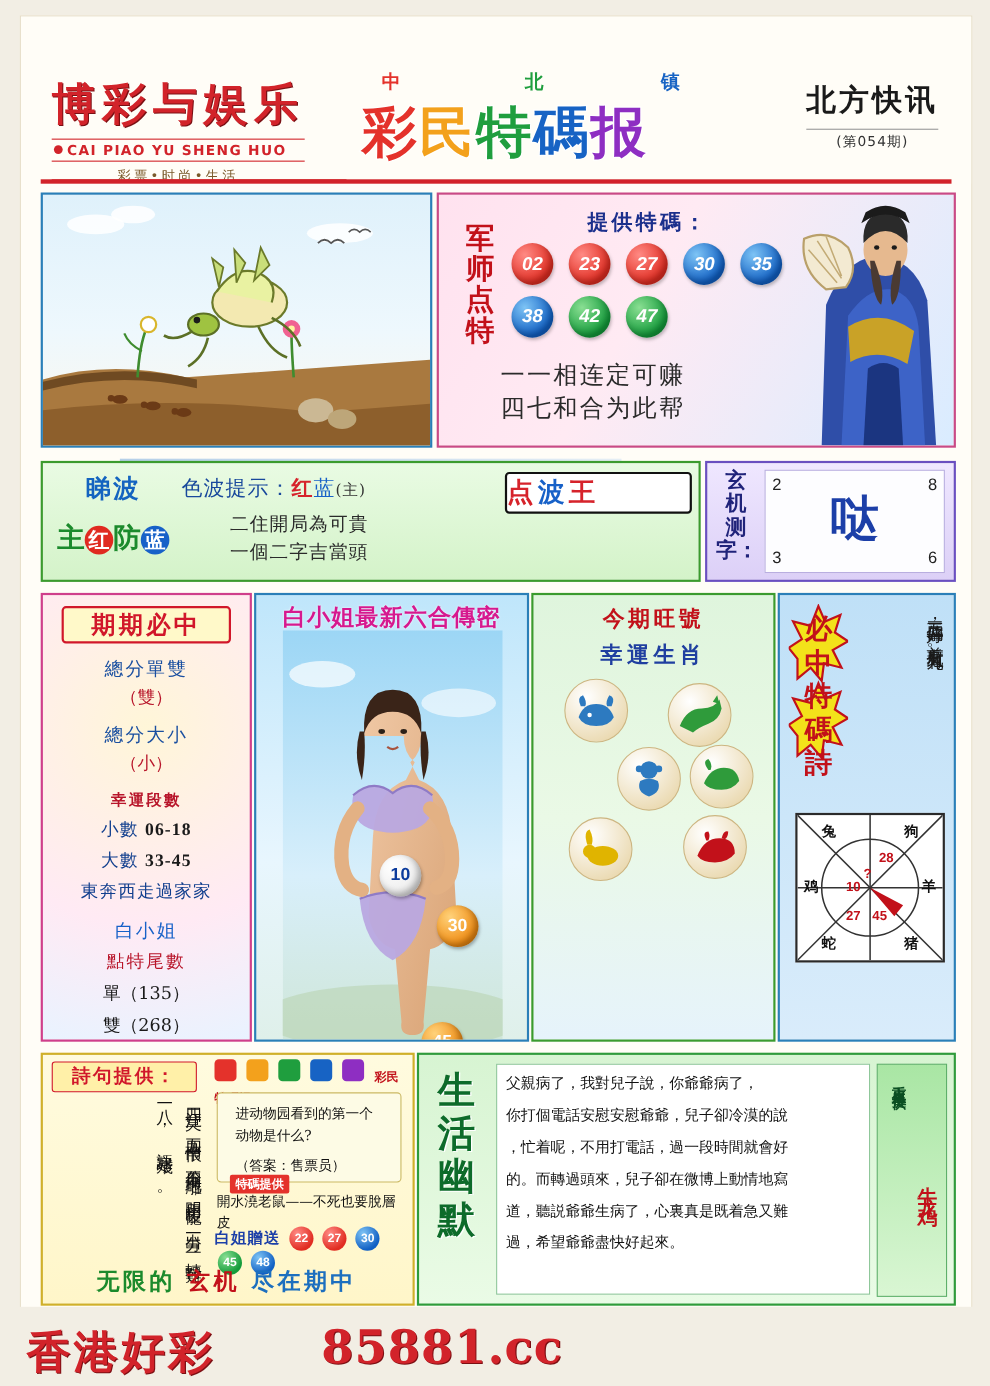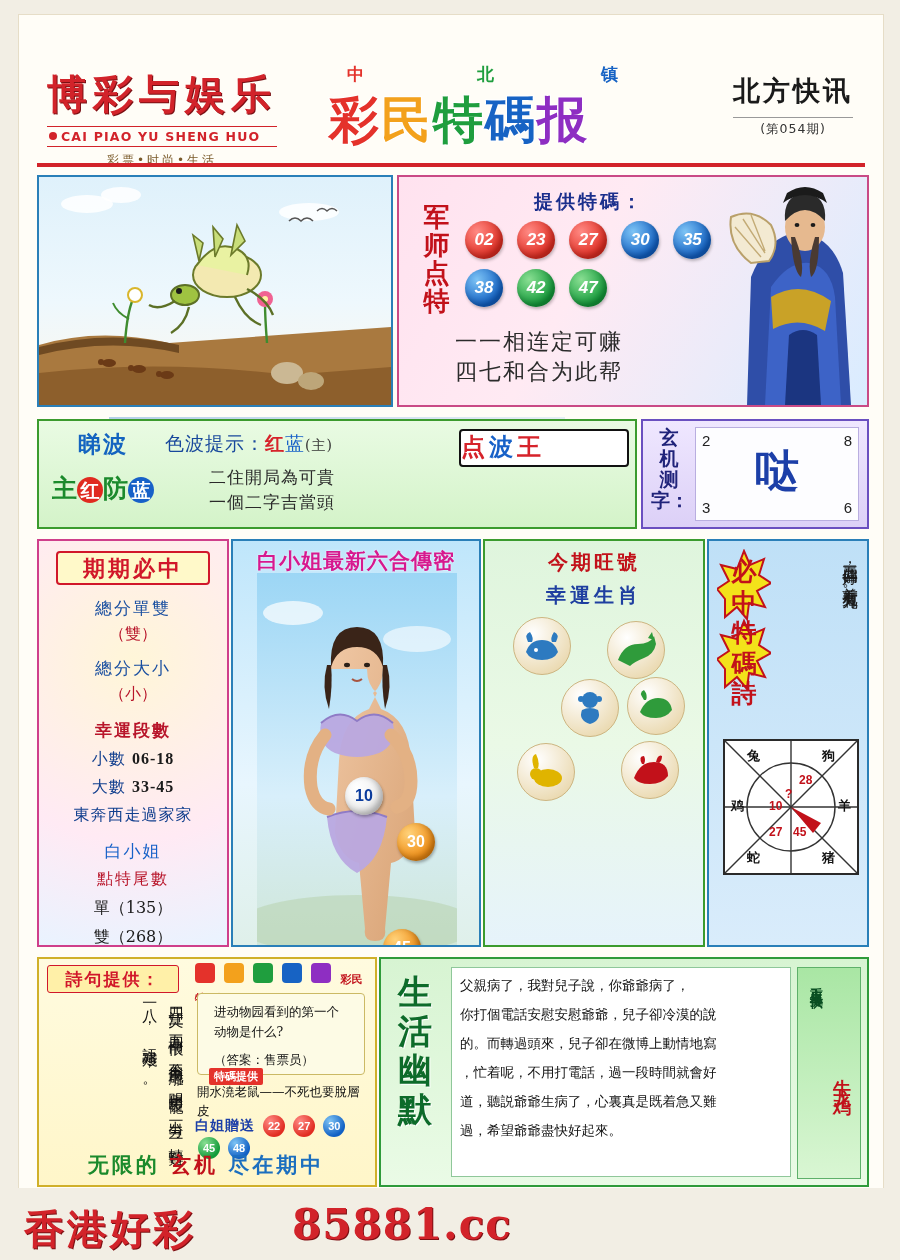--- a/index.html
+++ b/index.html
@@ -176,21 +176,21 @@
     border:2px solid #cf3f8b;
     text-align:center;
   }
   .pa-title{
     margin:10px auto 0;width:150px;height:30px;line-height:30px;
     font-family:"DejaVu Serif",serif;font-weight:bold;font-size:22px;letter-spacing:3px;
     color:#d1172a;border:2px solid #d1172a;background:#fff9c9;border-radius:4px;
   }
   .pa-line{font-family:"DejaVu Serif",serif;color:#1a4fa0;font-size:17px;margin-top:12px;letter-spacing:2px;}
   .pa-val{font-family:"DejaVu Serif",serif;color:#b8152a;font-size:16px;margin-top:4px;}
-  .pa-sec{font-family:"DejaVu Serif",serif;color:#b8152a;font-weight:bold;font-size:17px;margin-top:14px;letter-spacing:2px;}
+  .pa-sec{font-family:"DejaVu Serif",serif;color:#b8152a;font-weight:bold;font-size:14px;margin-top:14px;letter-spacing:2px;}
   .pa-row{font-family:"DejaVu Serif",serif;color:#123f8e;font-size:16px;margin-top:7px;letter-spacing:1px;}
   .pa-row b{color:#1a1a1a;font-family:"Liberation Serif",serif;}
   .pa-name{font-family:"DejaVu Serif",serif;color:#1761c8;font-size:17px;margin-top:14px;letter-spacing:2px;}
   .pa-tail{font-family:"DejaVu Serif",serif;color:#b8152a;font-size:16px;margin-top:6px;letter-spacing:2px;}
   .pa-odd{font-family:"DejaVu Serif",serif;color:#1a1a1a;font-size:16px;margin-top:8px;}
 
   .panelB{
     position:absolute;left:194px;top:0;width:246px;height:404px;
     background:linear-gradient(#bfe6fb,#e8f6fe 60%,#dff0ea 100%);
     border:2px solid #2a7fb8;overflow:hidden;
@@ -700,22 +700,22 @@
         <span style="color:#c2111a">玄机</span>
         <span style="color:#1c6fbf">尽在期中</span>
       </div>
     </div>
 
     <div class="panelF">
       <div class="pf-vtitle">生<br>活<br>幽<br>默</div>
       <div class="pf-body">
         <p>父親病了，我對兒子說，你爺爺病了，</p>
         <p>你打個電話安慰安慰爺爺，兒子卻冷漠的說</p>
+        <p>，忙着呢，不用打電話，過一段時間就會好</p>
         <p>的。而轉過頭來，兒子卻在微博上動情地寫</p>
-        <p>，忙着呢，不用打電話，過一段時間就會好</p>
         <p>道，聽説爺爺生病了，心裏真是既着急又難</p>
         <p>過，希望爺爺盡快好起來。</p>
       </div>
       <div class="pf-right">
         <div class="lab">重点生肖提供：</div>
         <div class="zs">牛龙鸡</div>
       </div>
     </div>
   </div>
 

